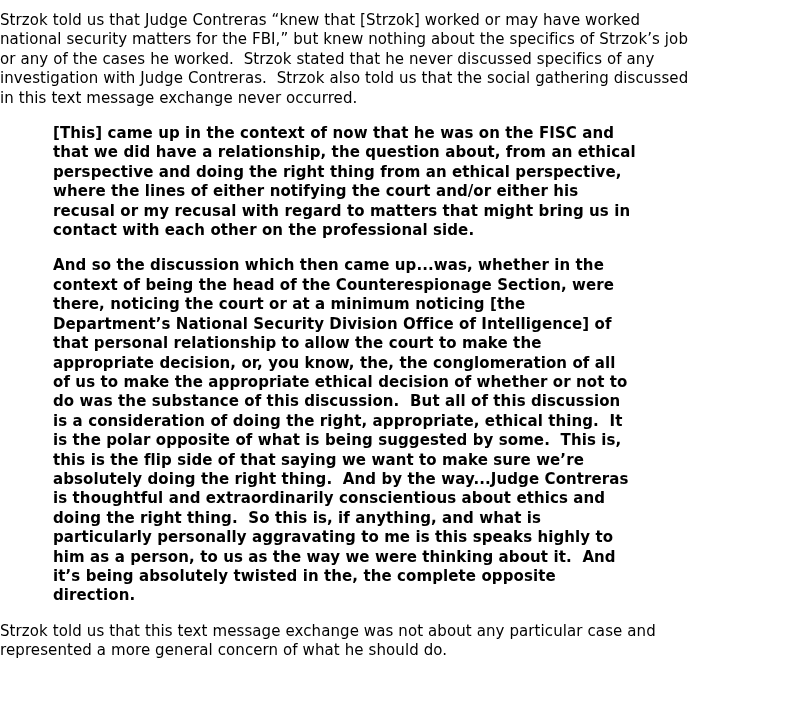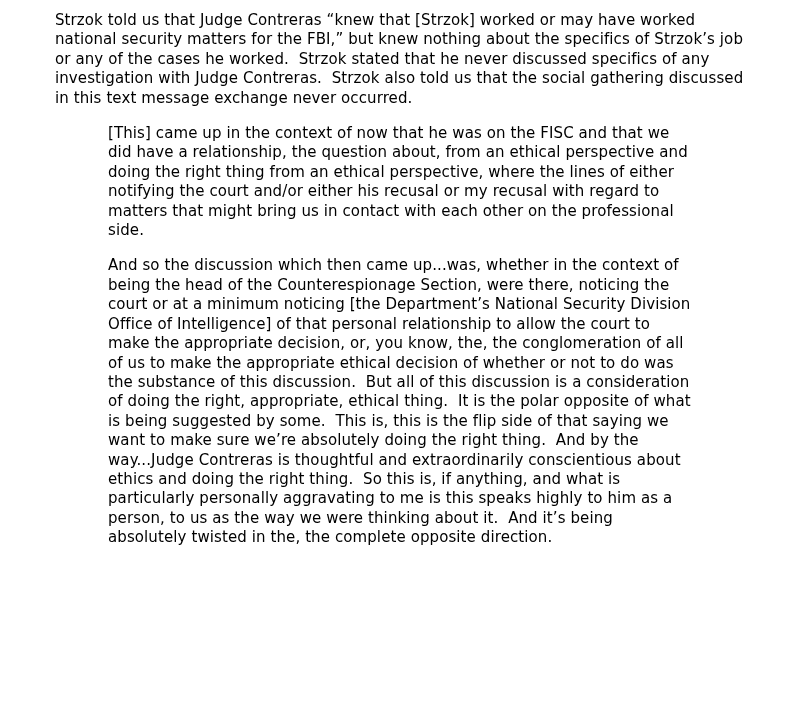--- a/index.html
+++ b/index.html
@@ -12,43 +12,44 @@
     height: 710px;
     overflow: hidden;
     font-family: "DejaVu Sans", "Liberation Sans", sans-serif;
     font-size: 15px;
     line-height: 19.4px;
     color: #000000;
     -webkit-font-smoothing: none;
   }
   .doc {
     padding-top: 11px;
-    padding-left: 55px;
     padding-right: 48px;
   }
   .doc p {
     margin: 0 0 16px 0;
     white-space: pre-wrap; 
     letter-spacing: 0.1px;
   }
   p.body-para {
     width: 706px;
   }
   p.body-para.first-line-indent {
     text-indent: 53px;
   }
   p.quote-para {
     margin-left: 53px;  
     width: 584px;
+    font-weight: bold;
   }
 </style>
 </head>
 <body>
 
 <div class="doc">
   <p class="body-para">Strzok told us that Judge Contreras “knew that [Strzok] worked or may have worked national security matters for the FBI,” but knew nothing about the specifics of Strzok’s job or any of the cases he worked.  Strzok stated that he never discussed specifics of any investigation with Judge Contreras.  Strzok also told us that the social gathering discussed in this text message exchange never occurred.</p>
 
 
   <p class="quote-para">[This] came up in the context of now that he was on the FISC and that we did have a relationship, the question about, from an ethical perspective and doing the right thing from an ethical perspective, where the lines of either notifying the court and/or either his recusal or my recusal with regard to matters that might bring us in contact with each other on the professional side.</p>
 
   <p class="quote-para">And so the discussion which then came up...was, whether in the context of being the head of the Counterespionage Section, were there, noticing the court or at a minimum noticing [the Department’s National Security Division Office of Intelligence] of that personal relationship to allow the court to make the appropriate decision, or, you know, the, the conglomeration of all of us to make the appropriate ethical decision of whether or not to do was the substance of this discussion.  But all of this discussion is a consideration of doing the right, appropriate, ethical thing.  It is the polar opposite of what is being suggested by some.  This is, this is the flip side of that saying we want to make sure we’re absolutely doing the right thing.  And by the way...Judge Contreras is thoughtful and extraordinarily conscientious about ethics and doing the right thing.  So this is, if anything, and what is particularly personally aggravating to me is this speaks highly to him as a person, to us as the way we were thinking about it.  And it’s being absolutely twisted in the, the complete opposite direction.</p>
 
+  <p class="body-para">Strzok told us that this text message exchange was not about any particular case and represented a more general concern of what he should do.</p>
 </div>
 
 </body></html>

